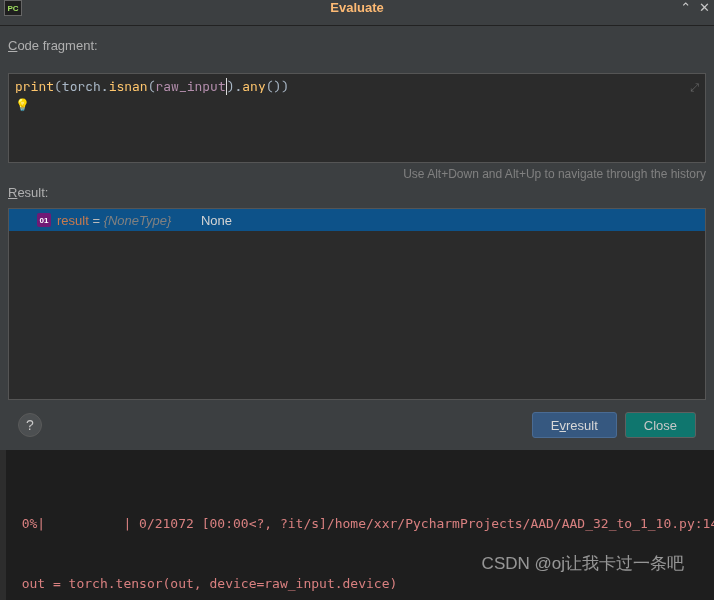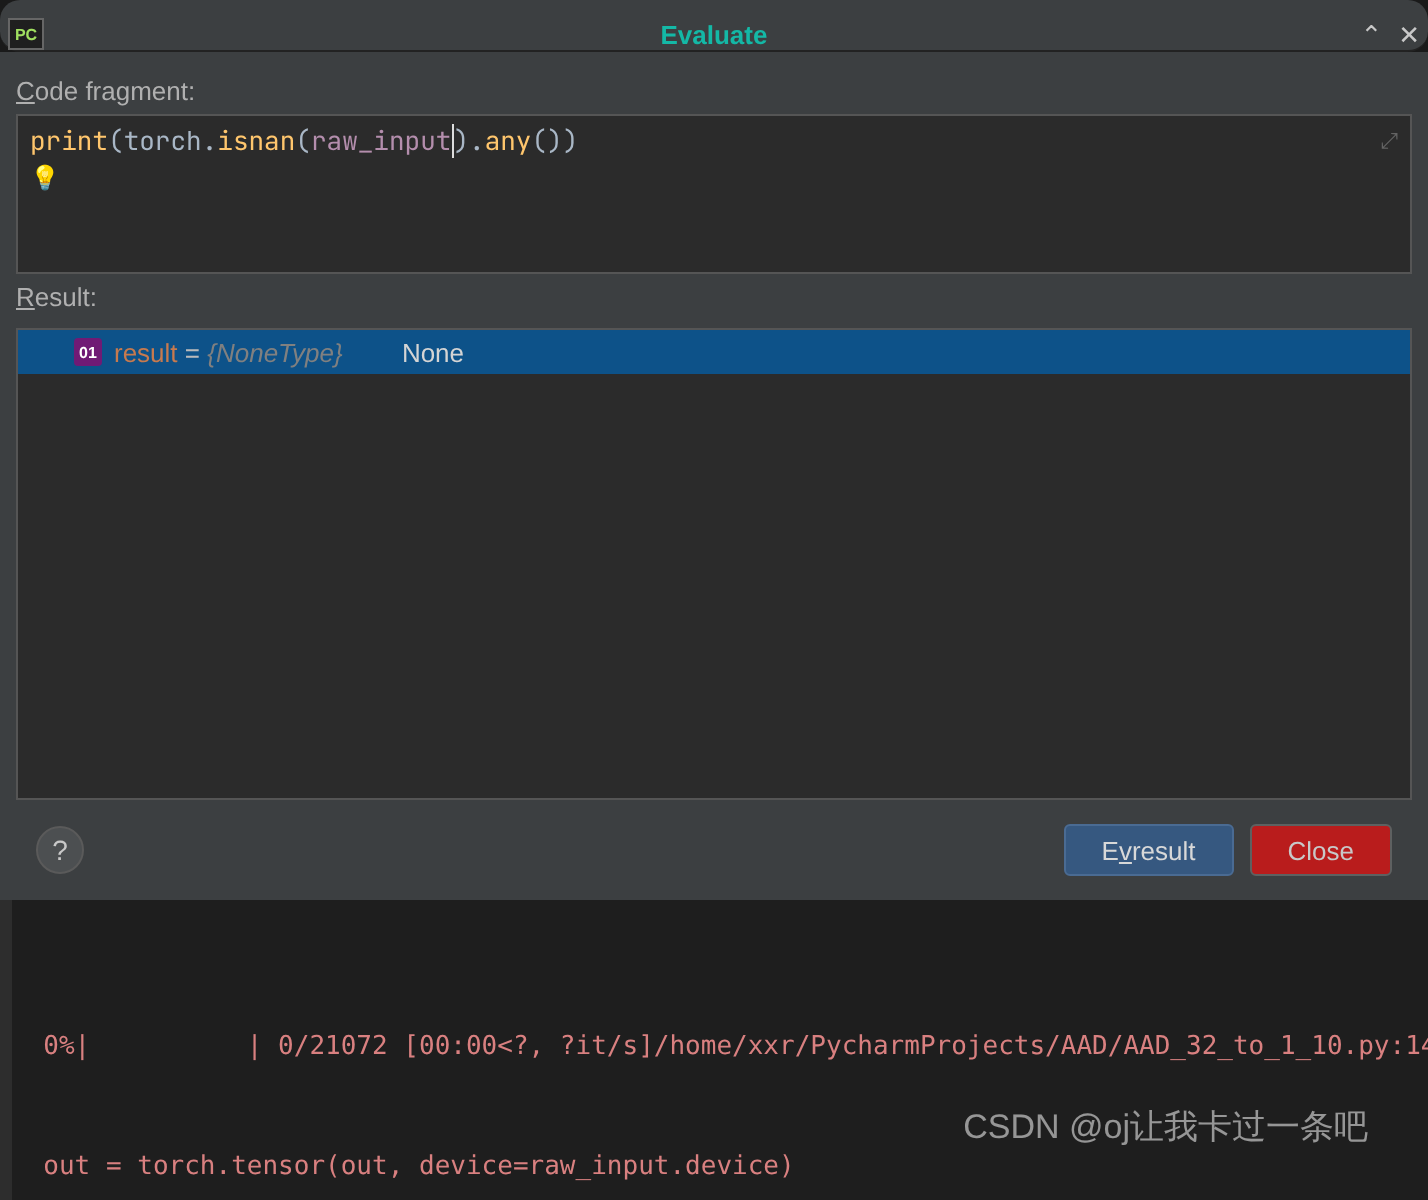--- a/index.html
+++ b/index.html
@@ -11,43 +11,42 @@
   font-size: 13px;
   color: #bbbbbb;
   overflow: hidden;
   position: relative;
 }
 .titlebar {
   height: 26px;
   background: #3c3f41;
   border-bottom: 1px solid #222;
   display: flex;
-  align-items: flex-end;
-  position: relative;
-  border-radius: 10px;
+  align-items: flex-start;
+  position: relative;
 }
 .app-icon {
   width: 18px;
   height: 16px;
   margin-left: 4px;
   background: #1f1f1f;
   border: 1px solid #666;
   display: flex;
   align-items: center;
   justify-content: center;
   font-size: 8px;
   font-weight: bold;
   color: #a0e060;
 }
 .title-text {
   position: absolute;
   left: 0; right: 0;
   text-align: center;
   font-weight: bold;
-  color: #14b8a6;
+  color: #fdba74;
 }
 .title-controls {
   position: absolute;
   right: 4px;
   display: flex;
   gap: 8px;
   color: #c8c8c8;
   font-size: 13px;
 }
 .title-controls span { cursor: default; }
@@ -61,26 +60,27 @@
 }
 .section-label {
   color: #b0b0b0;
   margin-bottom: 4px;
   margin-top: 4px;
 }
 .ul { text-decoration: underline; }
 .code-area {
   background: #2b2b2b;
   border: 1px solid #555;
-  height: 80px;
+  height: 90px;
   position: relative;
   font-family: "JetBrains Mono","Consolas",monospace;
   font-size: 13px;
   padding: 4px 6px;
   color: #a9b7c6;
+  margin-top: 16px;
 }
 .code-area .cursor {
   border-left: 1px solid #dddddd;
 }
 .tok-fn { color: #ffc66d; }
 .tok-par-o { color: #a9b7c6; }
 .tok-ident { color: #a9b7c6; }
 .tok-arg { color: #b48ead; }
 .lightbulb {
   font-size: 12px;
@@ -147,21 +147,21 @@
   color: #c8c8c8;
   display: flex;
   align-items: center;
   justify-content: center;
   font-size: 14px;
 }
 .spacer { flex: 1; }
 .btn {
   height: 26px;
   padding: 0 18px;
-  background: #b91c1c;
+  background: #0f766e;
   border: 1px solid #5e6060;
   color: #c8c8c8;
   border-radius: 3px;
   font-size: 13px;
   margin-left: 8px;
   display: flex;
   align-items: center;
   justify-content: center;
 }
 .btn.primary {
@@ -216,20 +216,21 @@
   <div class="section-label">
     <span class="ul">C</span><span>ode fragment:</span>
   </div>
 
   <div class="code-area">
     <span class="tok-fn">print</span><span class="tok-par-o">(</span><span class="tok-ident">torch</span><span class="tok-par-o">.</span><span class="tok-fn">isnan</span><span class="tok-par-o">(</span><span class="tok-arg">raw_input</span><span class="tok-par-o cursor">)</span><span class="tok-par-o">.</span><span class="tok-fn">any</span><span class="tok-par-o">(</span><span class="tok-par-o">)</span><span class="tok-par-o">)</span>
     <div class="lightbulb">💡</div>
     <div class="expand-icon">⤢</div>
   </div>
 
+  <div class="history-hint">Use Alt+Down and Alt+Up to navigate through the history</div>
 
   <div class="section-label">
     <span class="ul">R</span><span>esult:</span>
   </div>
 
   <div class="result-area">
     <div class="result-row">
       <span class="badge">01</span>
       <span>
         <span class="varname">result</span><span class="eq"> = </span><span class="type">{NoneType}</span><span class="val"> None</span>

